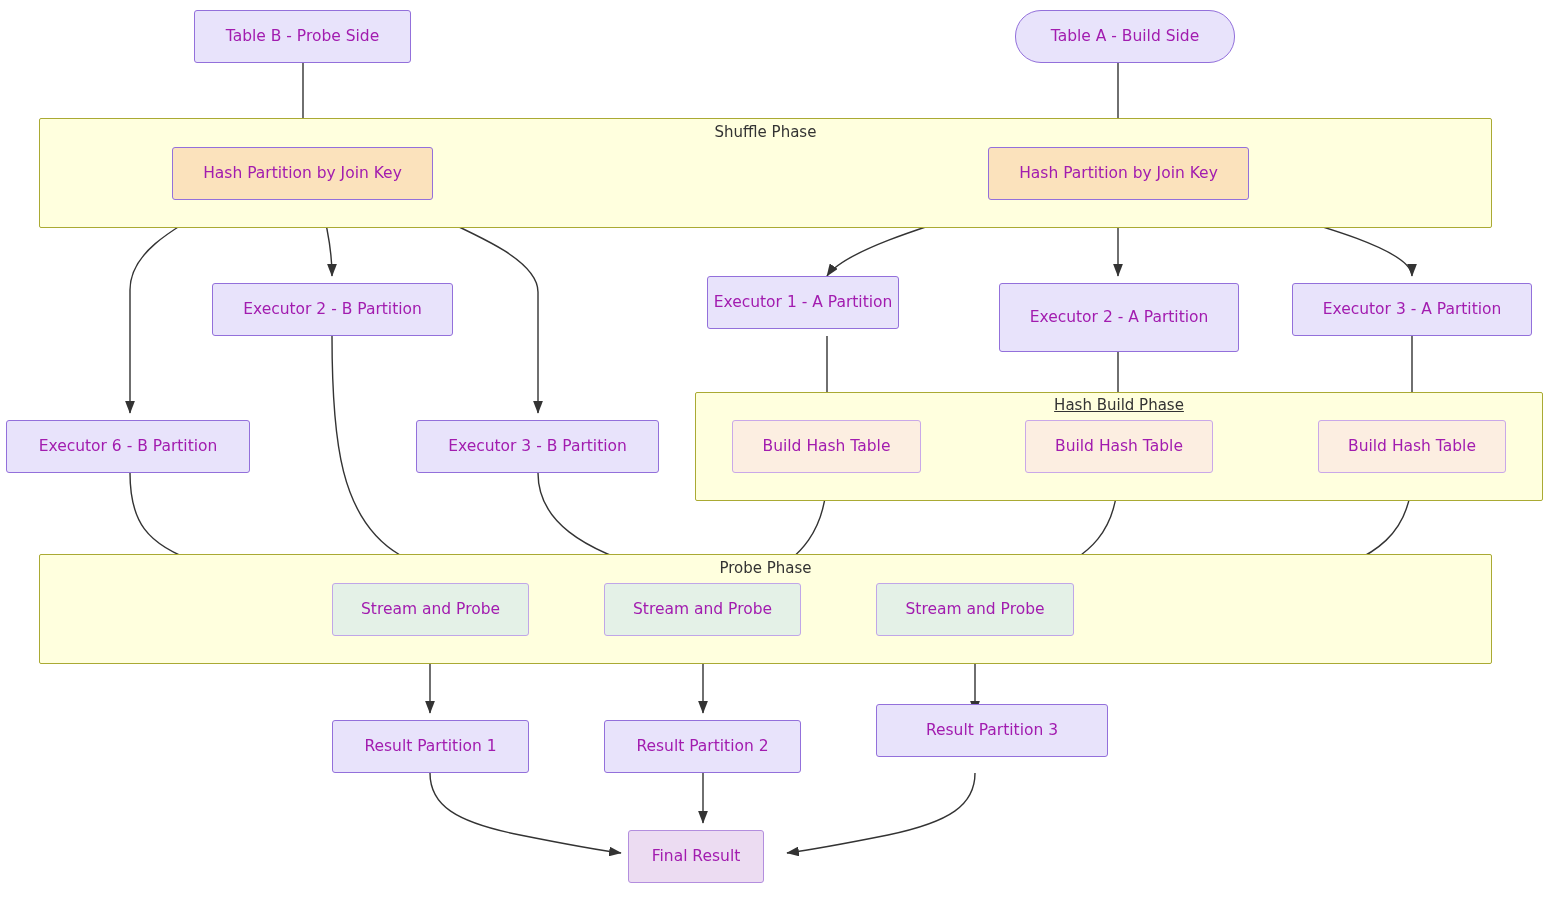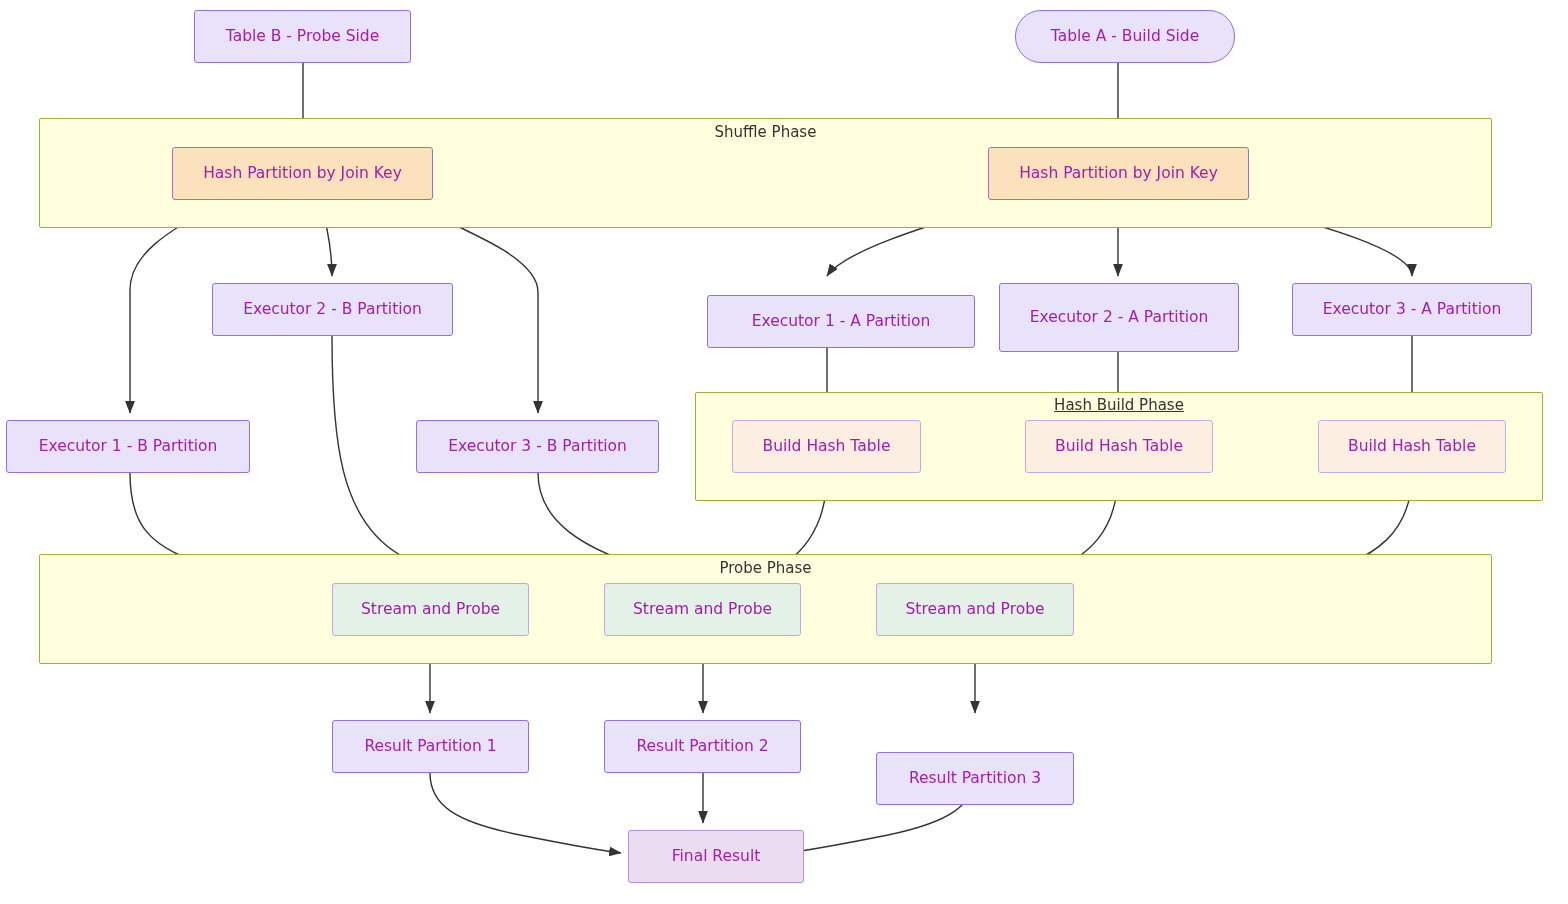--- a/index.html
+++ b/index.html
@@ -119,31 +119,31 @@
       </div>
       <div class="node n-orange" style="left: 172px; top: 147px; width: 261px; height: 53px;">
         <span>Hash Partition by Join Key</span>
       </div>
       <div class="node n-orange" style="left: 988px; top: 147px; width: 261px; height: 53px;">
         <span>Hash Partition by Join Key</span>
       </div>
       <div class="node n-lavender" style="left: 212px; top: 283px; width: 241px; height: 53px;">
         <span>Executor 2 - B Partition</span>
       </div>
-      <div class="node n-lavender" style="left: 707px; top: 295px; width: 268px; height: 53px;">
+      <div class="node n-lavender" style="left: 707px; top: 276px; width: 192px; height: 53px;">
         <span>Executor 1 - A Partition</span>
       </div>
       <div class="node n-lavender" style="left: 999px; top: 283px; width: 240px; height: 69px;">
         <span>Executor 2 - A Partition</span>
       </div>
       <div class="node n-lavender" style="left: 1292px; top: 283px; width: 240px; height: 53px;">
         <span>Executor 3 - A Partition</span>
       </div>
       <div class="node n-lavender" style="left: 6px; top: 420px; width: 244px; height: 53px;">
-        <span>Executor 1 - B Partition</span>
+        <span>Executor 6 - B Partition</span>
       </div>
       <div class="node n-lavender" style="left: 416px; top: 420px; width: 243px; height: 53px;">
         <span>Executor 3 - B Partition</span>
       </div>
       <div class="node n-peach" style="left: 732px; top: 420px; width: 189px; height: 53px;">
         <span>Build Hash Table</span>
       </div>
       <div class="node n-peach" style="left: 1025px; top: 420px; width: 188px; height: 53px;">
         <span>Build Hash Table</span>
       </div>
@@ -158,21 +158,21 @@
       </div>
       <div class="node n-mint" style="left: 876px; top: 583px; width: 198px; height: 53px;">
         <span>Stream and Probe</span>
       </div>
       <div class="node n-lavender" style="left: 332px; top: 720px; width: 197px; height: 53px;">
         <span>Result Partition 1</span>
       </div>
       <div class="node n-lavender" style="left: 604px; top: 720px; width: 197px; height: 53px;">
         <span>Result Partition 2</span>
       </div>
-      <div class="node n-lavender" style="left: 876px; top: 752px; width: 198px; height: 53px;">
+      <div class="node n-lavender" style="left: 876px; top: 704px; width: 232px; height: 53px;">
         <span>Result Partition 3</span>
       </div>
-      <div class="node n-pink" style="left: 628px; top: 830px; width: 176px; height: 53px;">
+      <div class="node n-pink" style="left: 628px; top: 830px; width: 136px; height: 53px;">
         <span>Final Result</span>
       </div>
     </div>
 
 </div>
 
 </body></html>

